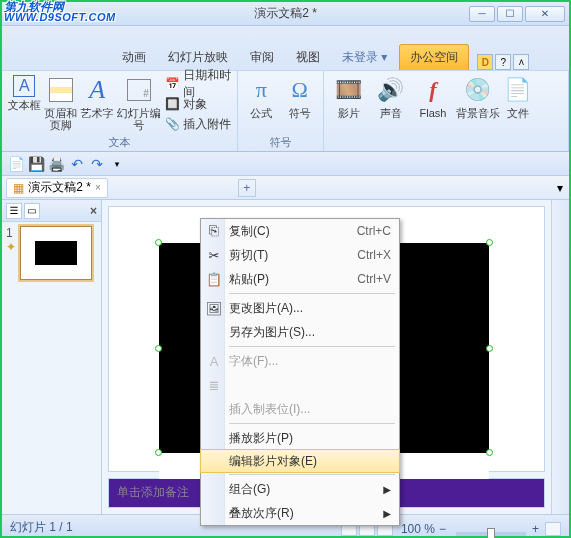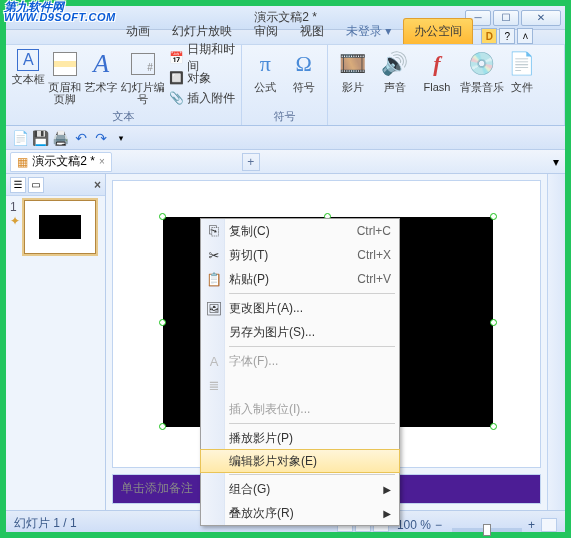--- a/index.html
+++ b/index.html
@@ -1,26 +1,26 @@
 <!DOCTYPE html>
 <html><head>
 <meta charset="utf-8">
 <style>
 *{margin:0;padding:0;box-sizing:border-box;font-family:"Microsoft YaHei",SimSun,sans-serif;font-size:12px;-webkit-font-smoothing:antialiased}
 body{background:#fff;width:571px;height:538px;overflow:hidden;position:relative}
-.window{width:571px;height:538px;border:6px solid #22c55e;background:#e3ecf9;display:flex;flex-direction:column}
+.window{width:571px;height:538px;border:2px solid #22c55e;background:#e3ecf9;display:flex;flex-direction:column}
 .titlebar{height:24px;background:linear-gradient(#e3edfb,#cfe0f7);display:flex;align-items:center;padding:0 4px;border-bottom:1px solid #b5c8e3}
 .titlebar .spacer{flex:1}
 .titlebar .title{position:absolute;left:50%;transform:translateX(-50%);font-size:12px;color:#3b3b3b}
 .win-btns{display:flex}
 .win-btn{width:26px;height:16px;border:1px solid #9db7da;margin-left:2px;background:linear-gradient(#f6fafe,#dce9f8);display:flex;align-items:center;justify-content:center;font-size:10px;color:#3a5a8a;border-radius:2px}
 .win-btn.close{width:40px}
 .watermark{position:absolute;top:2px;left:4px;z-index:100;font-family:Arial,sans-serif;font-weight:900;font-style:italic;font-size:20px;color:#0a5bd6;text-shadow:-1px -1px 0 #fff,1px -1px 0 #fff,-1px 1px 0 #fff,1px 1px 0 #fff;line-height:0.9}
 .watermark .sub{font-size:11px;color:#0a5bd6;letter-spacing:0.5px;}
-.ribbon-tabs{height:14px;display:flex;align-items:flex-end;padding-left:110px;background:linear-gradient(#e3ecf9,#d8e6f9)}
+.ribbon-tabs{height:44px;display:flex;align-items:flex-end;padding-left:110px;background:linear-gradient(#e3ecf9,#d8e6f9)}
 .ribbon-tab{padding:4px 10px;color:#3b3b3b;margin-right:2px;border-radius:3px 3px 0 0}
 .ribbon-tab.active{background:linear-gradient(#ffd562,#ffb935);border:1px solid #e0a030;border-bottom:none}
 .ribbon-tab.login{color:#5577aa}
 .tab-extras{display:flex;align-items:center;margin-left:4px}
 .tab-extras .sq{width:16px;height:16px;border:1px solid #9db7da;margin-left:2px;display:flex;align-items:center;justify-content:center;font-size:10px;background:#eaf2fc}
 .ribbon{height:82px;background:linear-gradient(#eff5fd,#dde9fa);border-top:1px solid #c4d7f0;border-bottom:1px solid #aac4e8;display:flex}
 .ribbon-group{display:flex;flex-direction:column;border-right:1px solid #c2d6f2;padding:2px 4px 0 4px}
 .ribbon-group .body{flex:1;display:flex;align-items:flex-start}
 .ribbon-group .label{height:16px;text-align:center;color:#5a7199;font-size:11px}
 .big-btn{display:flex;flex-direction:column;align-items:center;width:42px;padding-top:2px}

